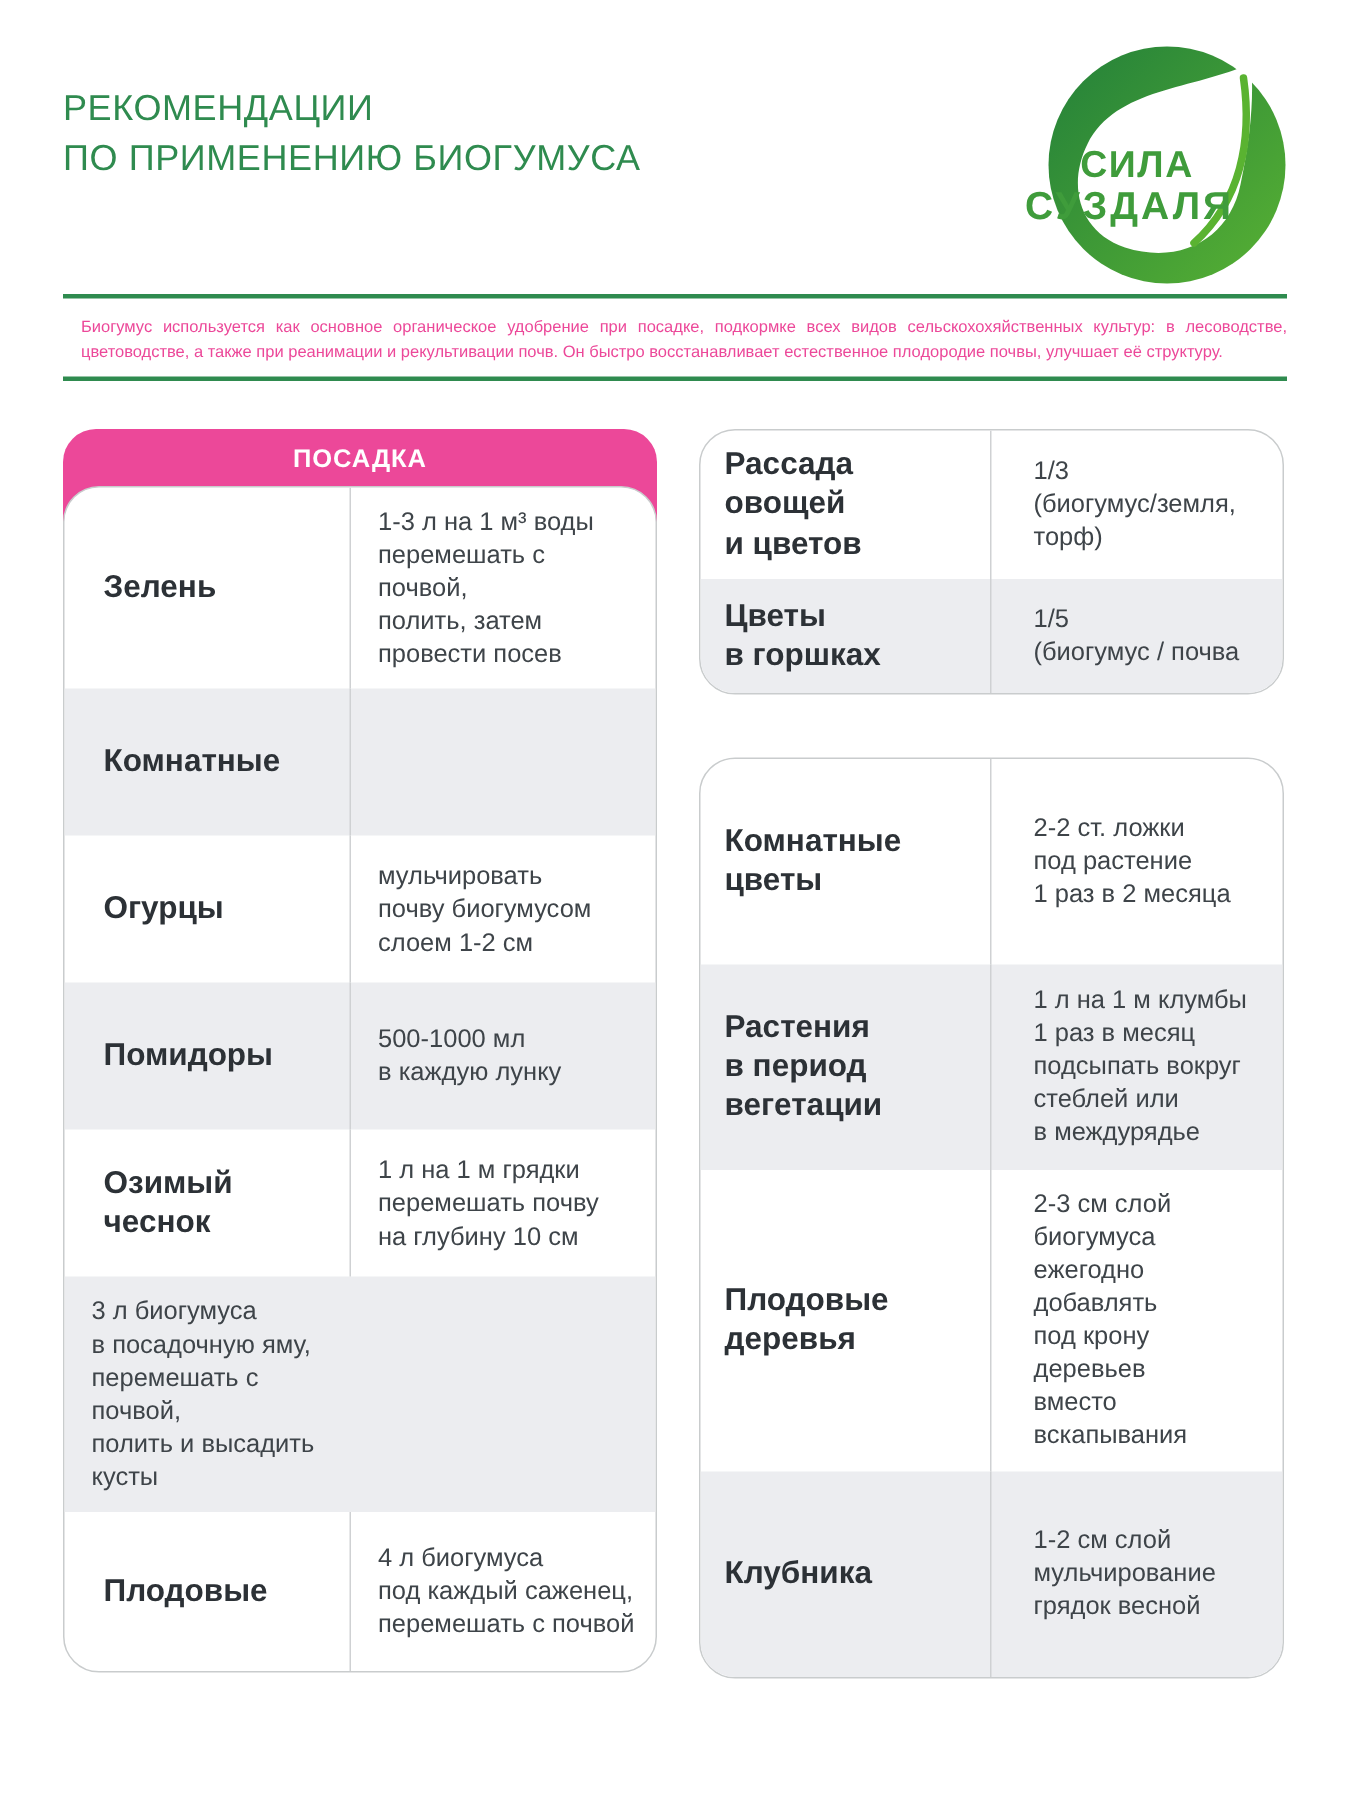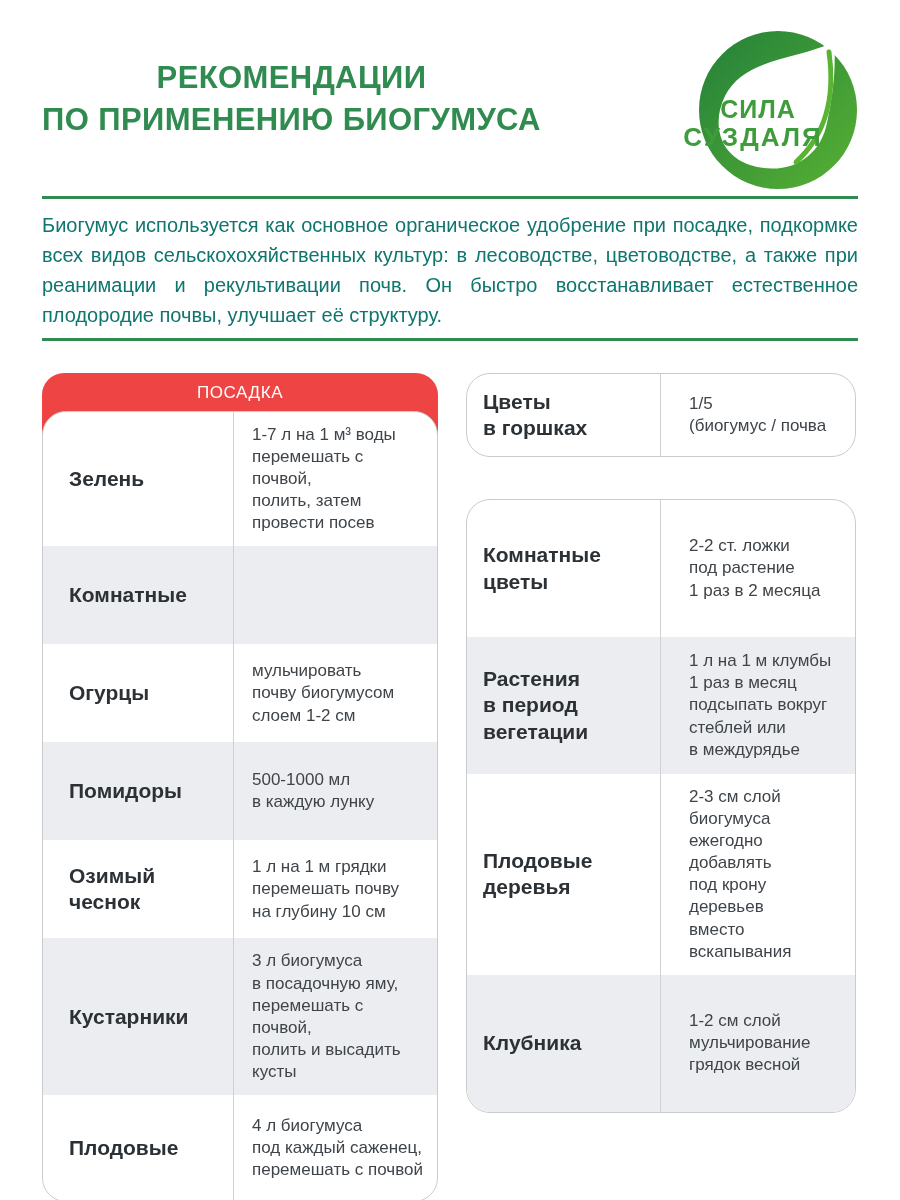--- a/index.html
+++ b/index.html
@@ -3,38 +3,38 @@
 <meta charset="utf-8">
 <style>
   html,body{margin:0;padding:0;background:#ffffff;}
   .page{
     width:900px;height:1200px;box-sizing:border-box;
     padding:30px 42px 20px 42px;overflow:hidden;position:relative;
     background:#ffffff;font-family:"Liberation Sans",sans-serif;
   }
   .header{display:flex;justify-content:space-between;align-items:flex-start;height:162px;}
   .title{
-    margin:27px 0 0 0;font-size:31px;line-height:1.37;font-weight:bold;
-    color:#2f8b4f;letter-spacing:.4px;white-space:pre-line;text-align:center;
+    margin:27px 0 0 0;font-size:24px;line-height:1.37;font-weight:normal;
+    color:#2f8b4f;letter-spacing:.4px;white-space:pre-line;
   }
   .logo{width:210px;height:160px;flex:0 0 auto;}
   .rule{height:3px;background:#2f8b4f;border:none;margin:0;}
   .rule-top{margin-top:4px;}
   .rule-bottom{margin-top:8px;}
   .intro{
-    font-size:20px;line-height:1.5;color:#0f766e;text-align:justify;
-    margin:11px 0 0 0;
+    font-size:11px;line-height:1.5;color:#ec4899;text-align:justify;
+    margin:11px 0 0 12px;
   }
   .columns{display:flex;gap:28px;margin-top:32px;}
   .col-left{width:396px;flex:0 0 auto;}
   .col-right{width:390px;flex:0 0 auto;}
   .col-right .card + .card{margin-top:42px;}
 
   .card-header{
-    background:#ef4444;color:#ffffff;text-align:center;font-weight:normal;
+    background:#ec4899;color:#ffffff;text-align:center;font-weight:bold;
     font-size:17px;letter-spacing:.6px;border-radius:22px 22px 0 0;
     padding:10px 8px 32px 8px;margin-bottom:-24px;position:relative;z-index:0;
   }
   .card-body{
     position:relative;z-index:1;background:#ffffff;
     border:1px solid #c9cccd;border-radius:24px;overflow:hidden;
   }
   .row{display:grid;}
   .t-posadka .row{grid-template-columns:191px 1fr;min-height:98px;}
   .t-posadka .row:nth-child(7){min-height:106px;}
@@ -90,21 +90,21 @@
   <div class="rule rule-bottom"></div>
 
   <div class="columns">
 
     <div class="col-left">
       <section class="card t-posadka">
         <div class="card-header">ПОСАДКА</div>
         <div class="card-body">
           <div class="row">
             <div class="cell-label">Зелень</div>
-            <div class="cell-value">1-7 л на 1 м³ воды
+            <div class="cell-value">1-3 л на 1 м³ воды
 перемешать с почвой,
 полить, затем
 провести посев</div>
           </div>
           <div class="row">
             <div class="cell-label">Комнатные</div>
           </div>
           <div class="row">
             <div class="cell-label">Огурцы</div>
             <div class="cell-value">мульчировать
@@ -117,40 +117,46 @@
 в каждую лунку</div>
           </div>
           <div class="row">
             <div class="cell-label">Озимый
 чеснок</div>
             <div class="cell-value">1 л на 1 м грядки
 перемешать почву
 на глубину 10 см</div>
           </div>
           <div class="row">
-            <div class="cell-label">Кустарники</div>
             <div class="cell-value">3 л биогумуса
 в посадочную яму,
 перемешать с почвой,
 полить и высадить
 кусты</div>
           </div>
           <div class="row">
             <div class="cell-label">Плодовые</div>
             <div class="cell-value">4 л биогумуса
 под каждый саженец,
 перемешать с почвой</div>
           </div>
         </div>
       </section>
     </div>
 
     <div class="col-right">
       <section class="card t-smesi">
         <div class="card-body">
+          <div class="row">
+            <div class="cell-label">Рассада овощей
+и цветов</div>
+            <div class="cell-value">1/3
+(биогумус/земля,
+торф)</div>
+          </div>
           <div class="row">
             <div class="cell-label">Цветы
 в горшках</div>
             <div class="cell-value">1/5
 (биогумус / почва</div>
           </div>
         </div>
       </section>
 
       <section class="card t-podkormka">

